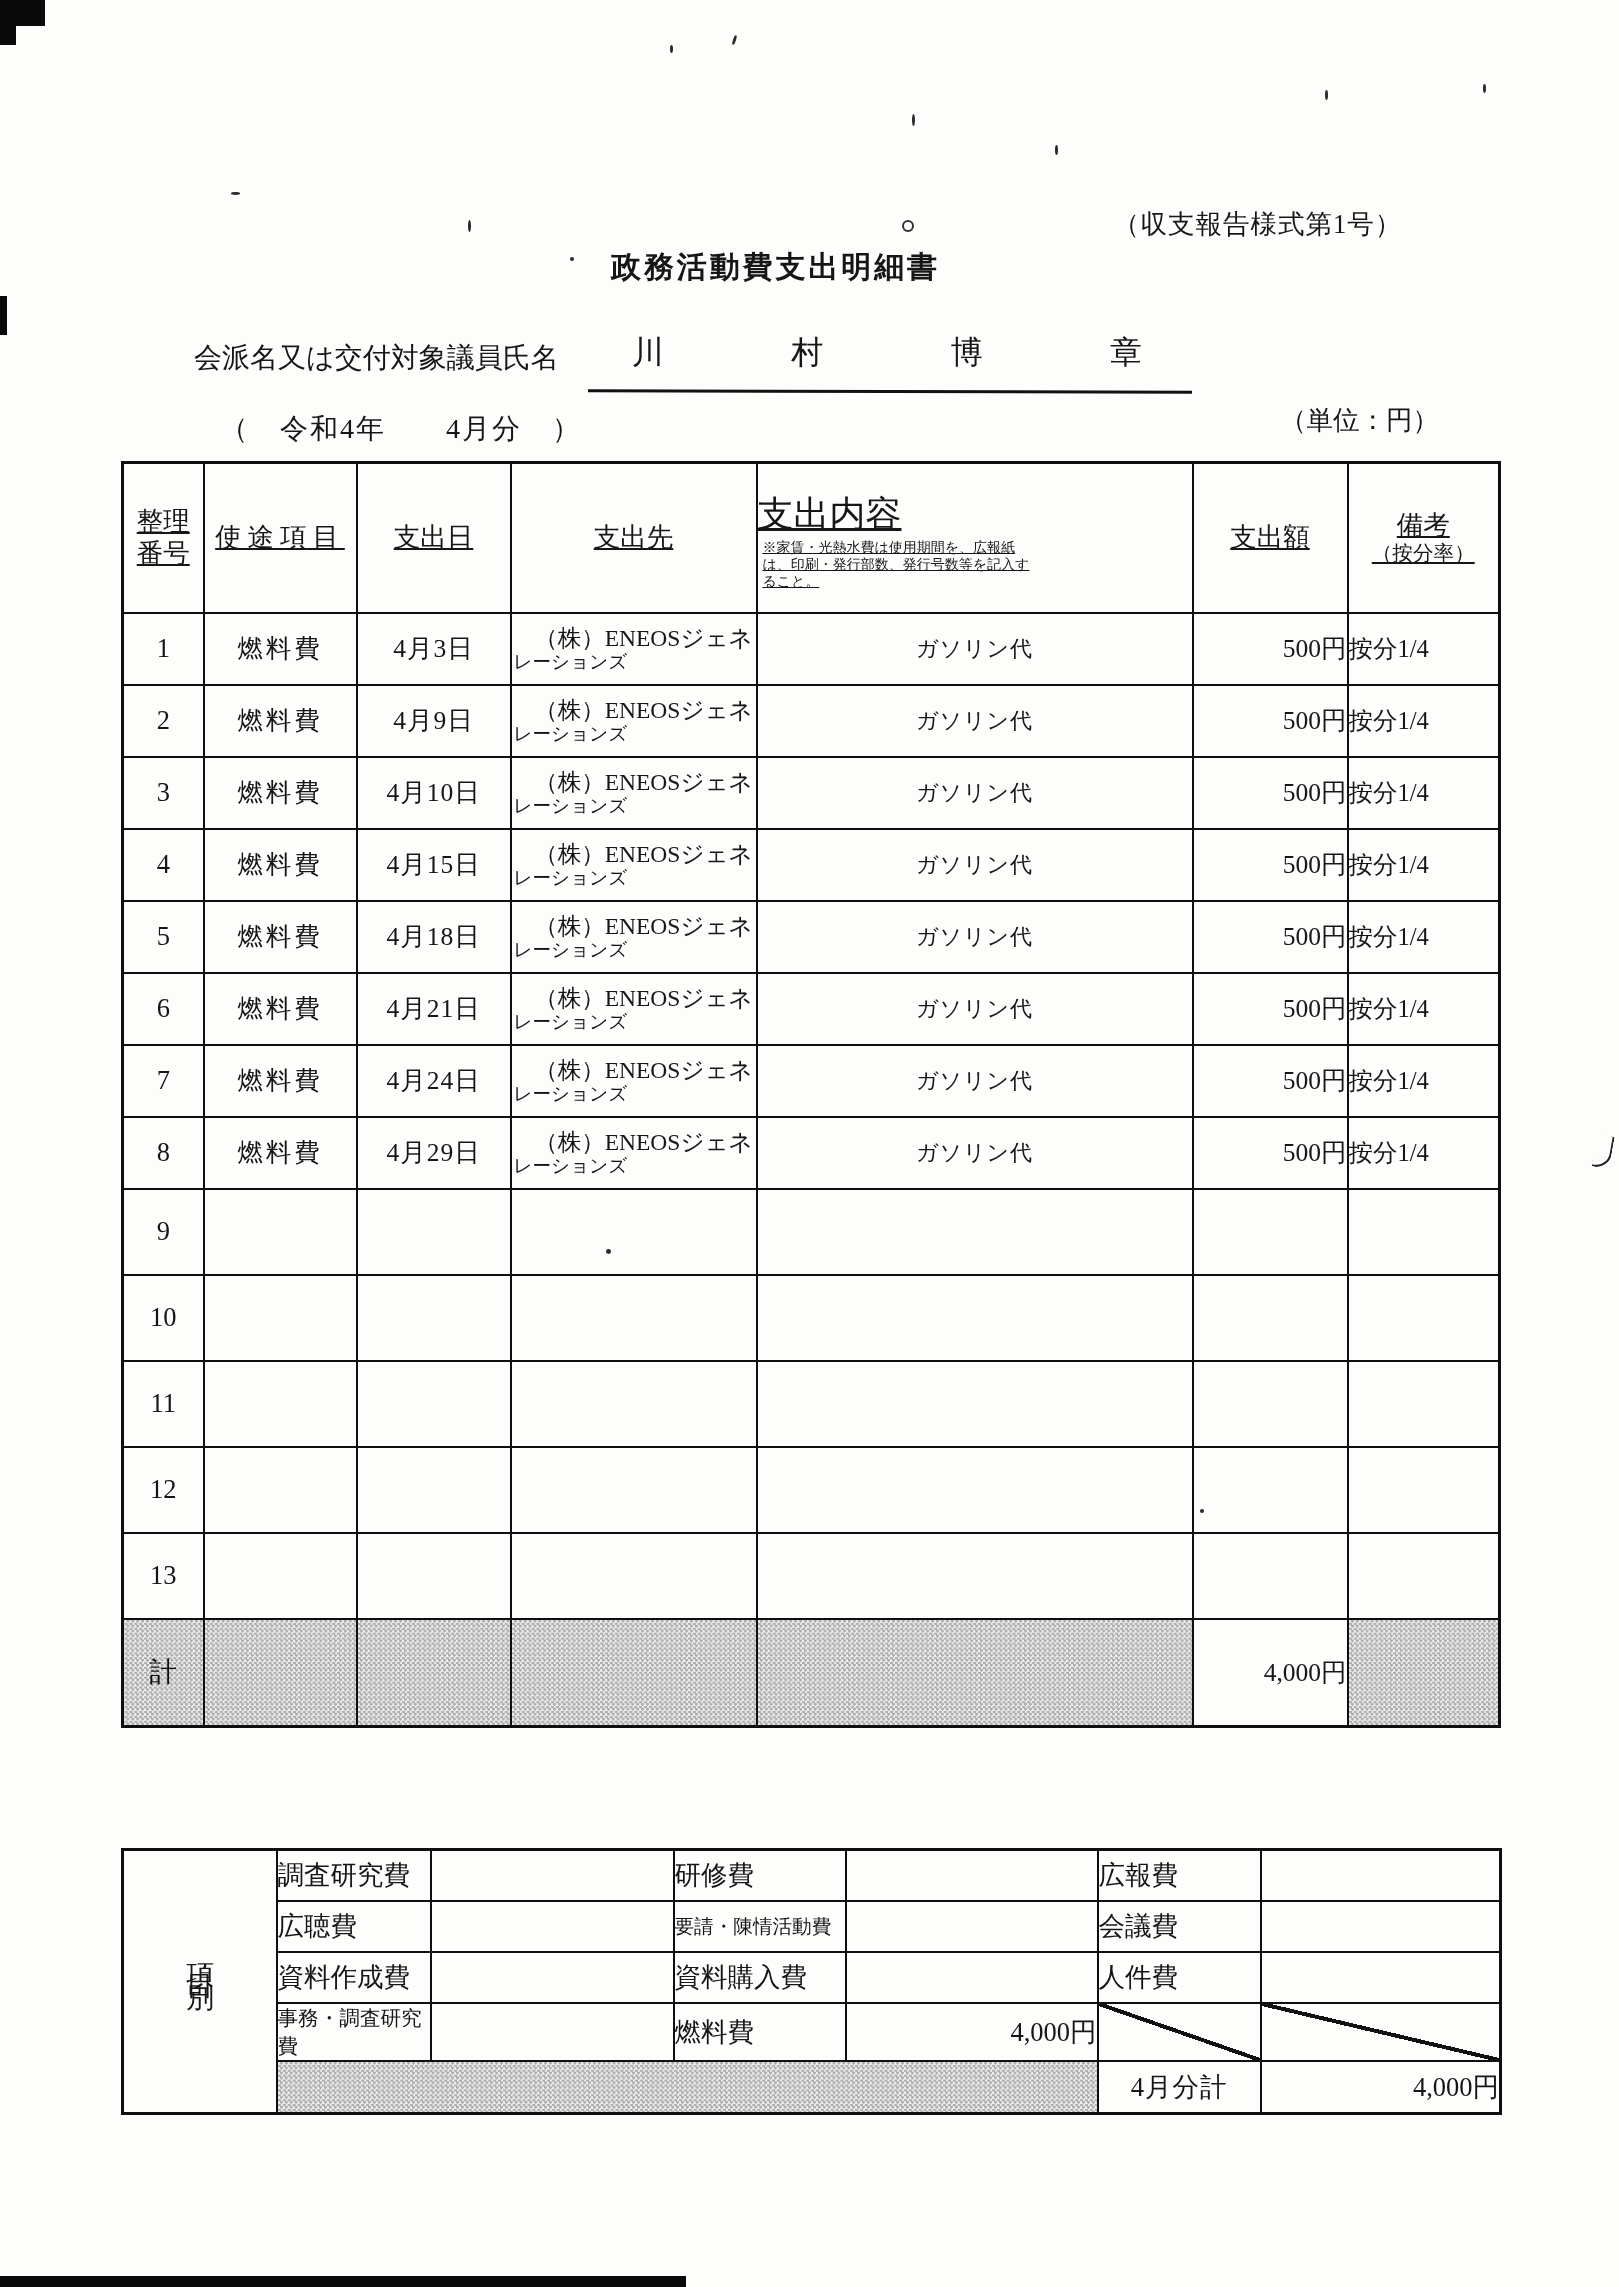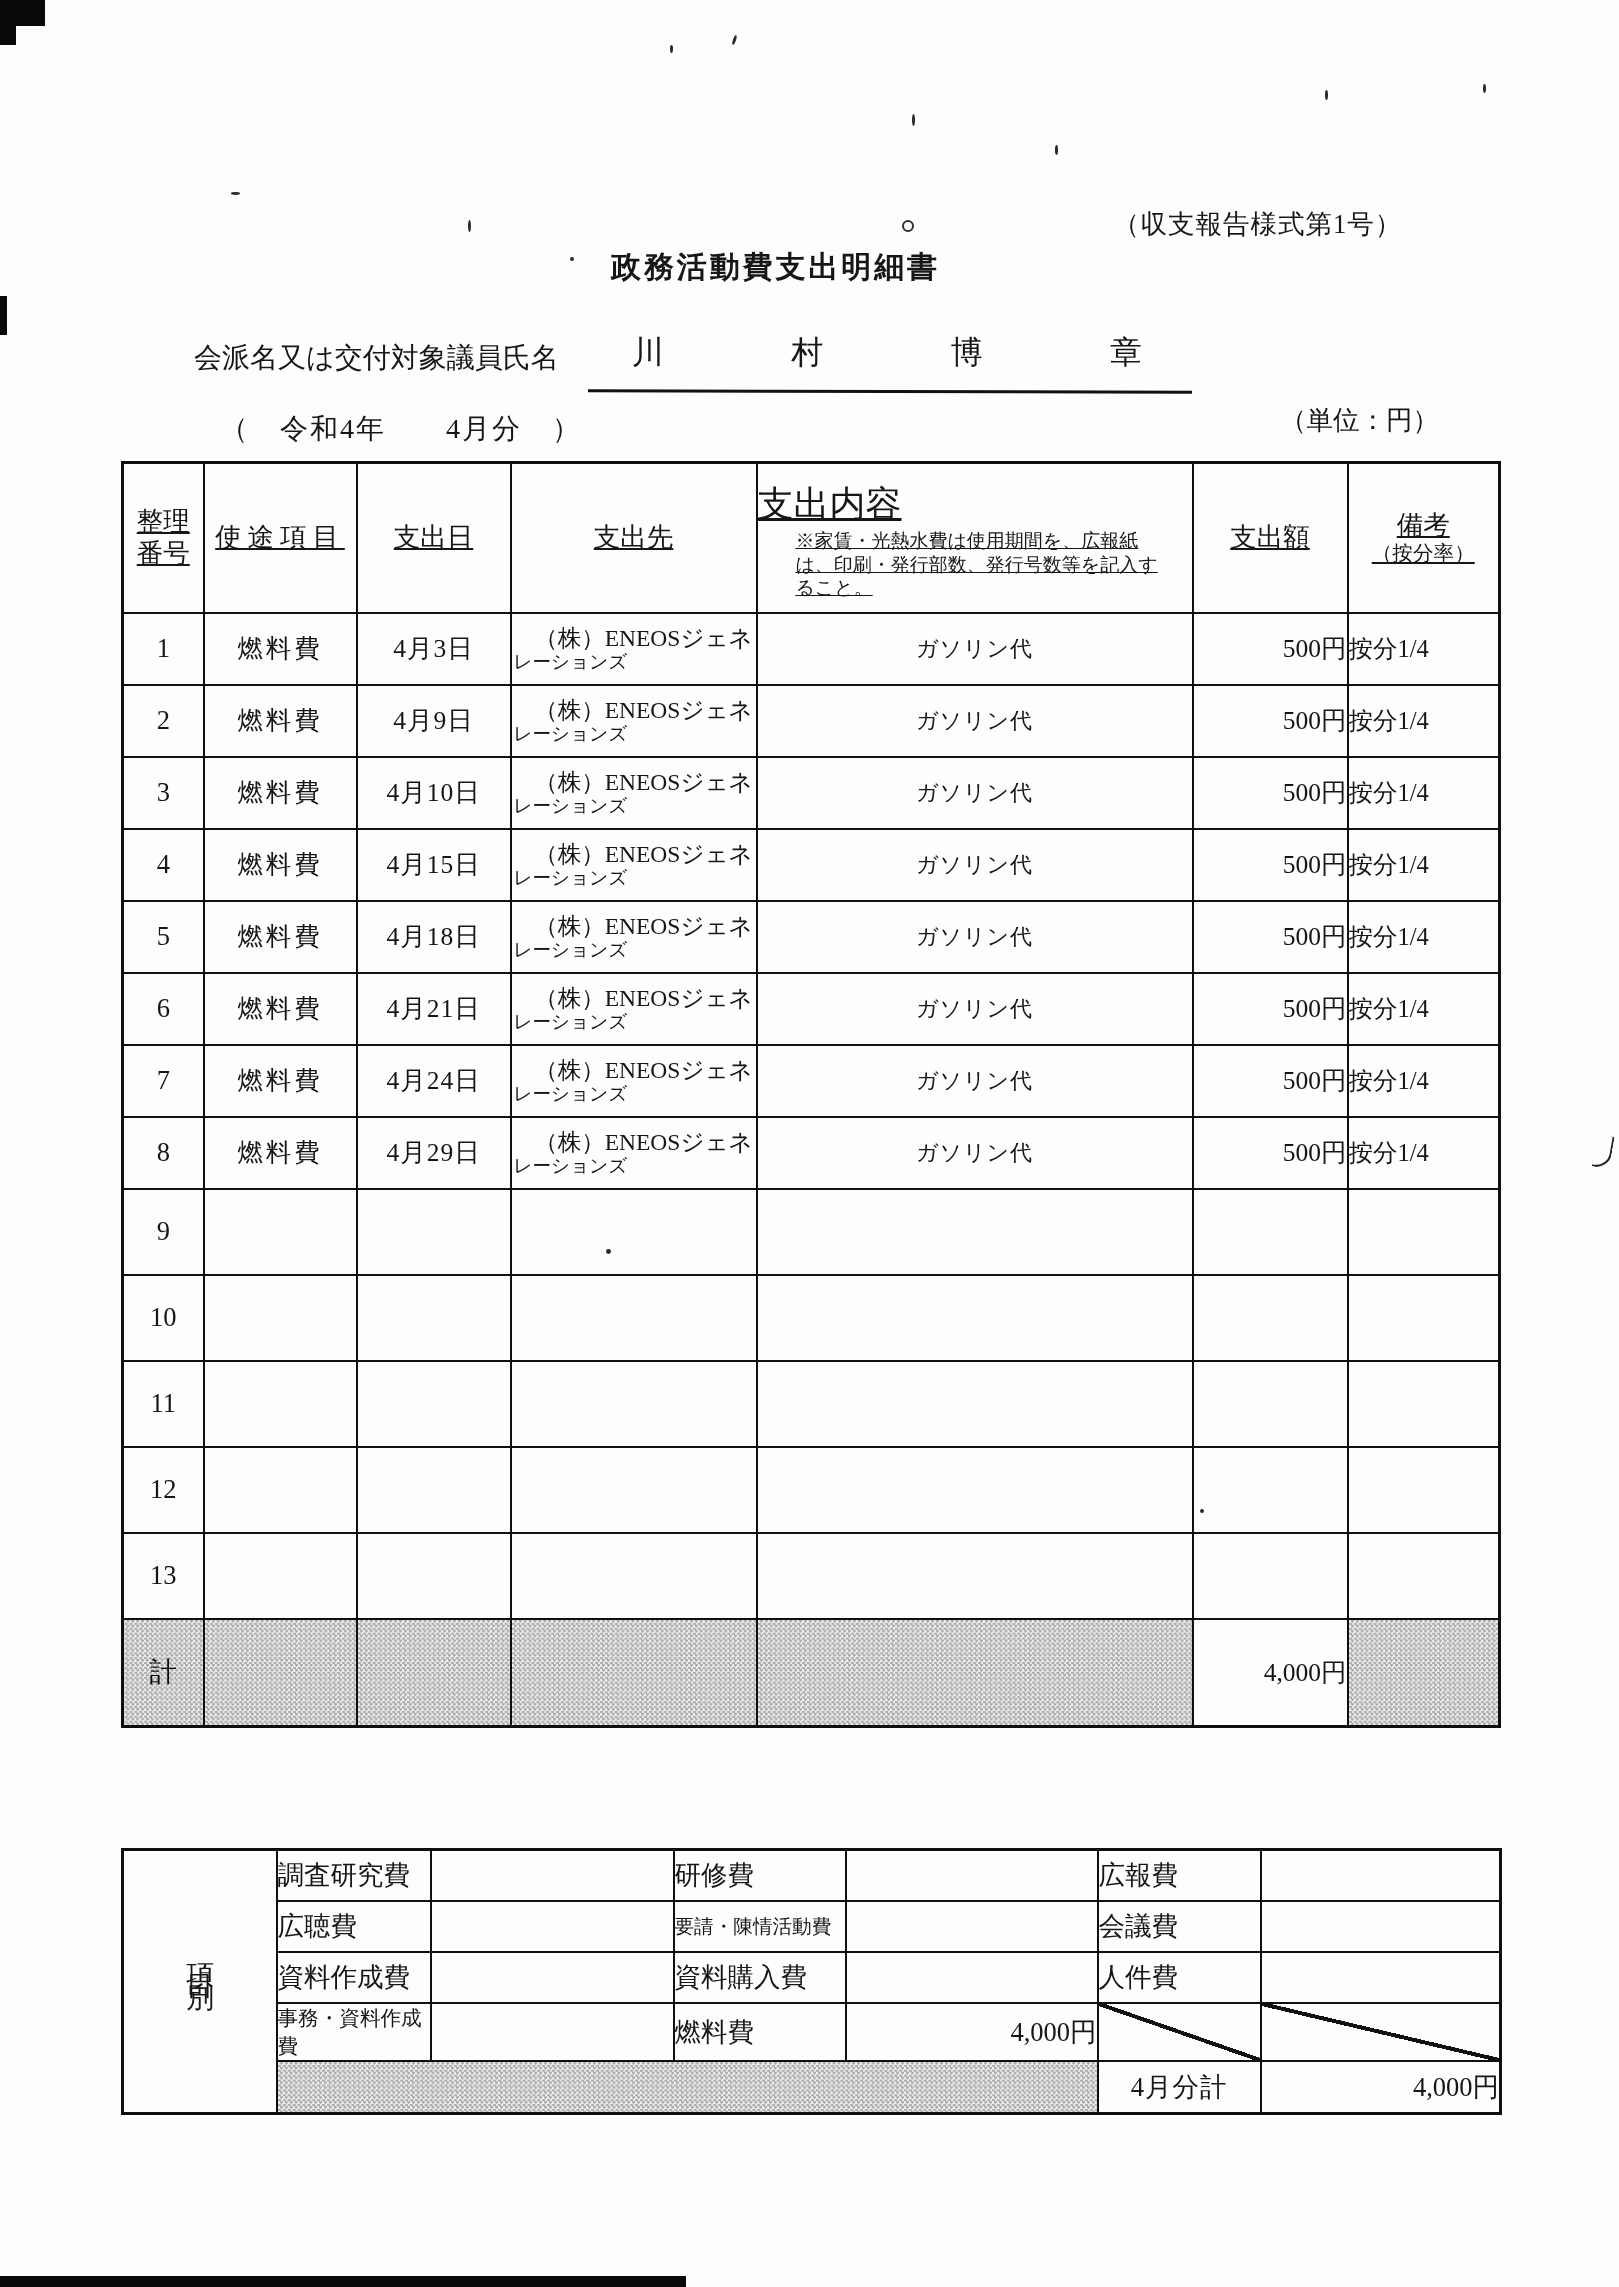--- a/index.html
+++ b/index.html
@@ -24,21 +24,21 @@
   .mt td{border:2px solid #0f0f0f;padding:0;vertical-align:middle;overflow:hidden;}
   tr.hdr{height:150px;text-decoration:underline;}
   tr.dr{height:72px;}
   tr.er{height:86px;}
   tr.totr{height:108px;}
   .hc{text-align:center;font-size:26.5px;line-height:1.2;}
   .hc .sub{font-size:20.6px;}
   .hd-spread{letter-spacing:5.9px;}
   .content-hd{vertical-align:top;}
   .content-hd .ttl{font-size:36px;margin-top:3.9px;}
-  .content-hd .note{font-size:19px;line-height:1.22;text-align:left;padding:0 3.9px 0 4.9px;margin-left:33px;}
+  .content-hd .note{font-size:14px;line-height:1.22;text-align:left;padding:0 3.9px 0 4.9px;}
   .c-no{text-align:center;font-size:26.5px;}
   .c-item{text-align:center;font-size:25.5px;letter-spacing:2.9px;}
   .c-date{text-align:center;font-size:25.5px;letter-spacing:1px;}
   .c-payee{vertical-align:middle;}
   .c-payee .p1{font-size:23.5px;padding-left:14.7px;line-height:1.15;white-space:nowrap;margin-left:8px;}
   .c-payee .p2{font-size:18.6px;padding-left:2px;line-height:1.1;white-space:nowrap;}
   .c-content{text-align:center;font-size:22px;padding-left:6.9px;letter-spacing:1px;}
   .c-amount{text-align:right;font-size:25.5px;padding-right:8.8px;}
   .c-remark{text-align:left;font-size:24.5px;padding-left:4.9px;}
   .hatch{
@@ -315,21 +315,21 @@
       </tr>
       <tr class="sr">
         <td class="sl">資料作成費</td>
         <td class="sv"></td>
         <td class="sl">資料購入費</td>
         <td class="sv"></td>
         <td class="sl">人件費</td>
         <td class="sv"></td>
       </tr>
       <tr class="sr4">
-        <td class="sl small2">事務・資料作成費</td>
+        <td class="sl small2">事務・調査研究費</td>
         <td class="sv"></td>
         <td class="sl">燃料費</td>
         <td class="sv">4,000円</td>
         <td class="diag"></td>
         <td class="diag"></td>
       </tr>
       <tr class="sr4">
         <td class="hatch" colspan="4"></td>
         <td class="stl">4月分計</td>
         <td class="stv">4,000円</td>

